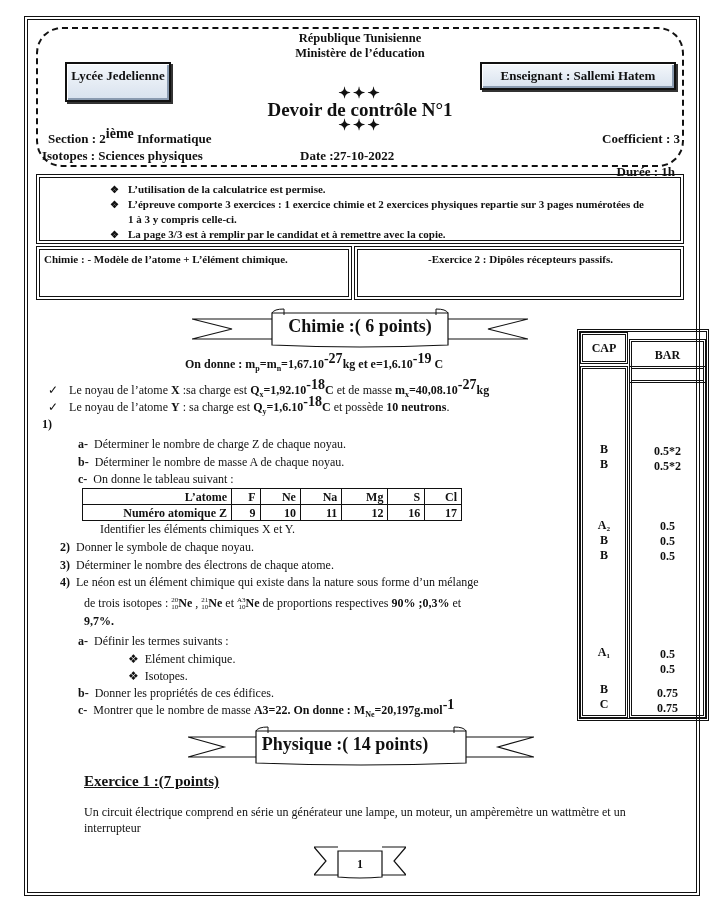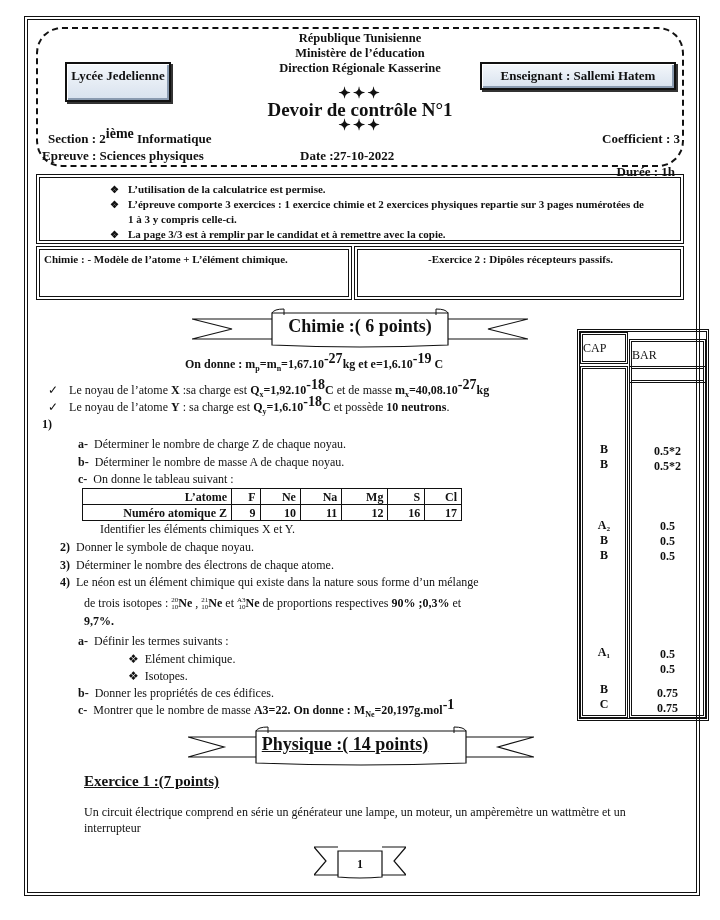--- a/index.html
+++ b/index.html
@@ -44,45 +44,44 @@
   .txt { font-size:12px; line-height:16px; }
   .check::before { content:"\2713"; margin-right:8px; }
 
   table.atoms { border-collapse:collapse; font-size:12px; font-weight:bold; }
   table.atoms td { border:1px solid #111; text-align:right; padding:0 4px; height:15px; line-height:14px; }
 
   
   .bar-outer { left:577px; top:329px; width:132px; height:392px;
                border:3px double #111; box-sizing:border-box; }
   .bar-col { position:absolute; border:3px double #111; box-sizing:border-box;
-             font-weight:normal; font-size:12px; }
+             font-weight:bold; font-size:12px; text-align:center; }
 </style>
 </head>
 <body>
 
 <div class="abs outer"></div>
 <div class="abs outer2"></div>
 
 <div class="abs header"></div>
 <div class="abs center-text" style="left:230px;top:31px;width:260px;">
   <div>République Tunisienne</div>
   <div>Ministère de l’éducation</div>
-  <div>Direction Régionale Kasserine</div>
 </div>
 <div class="abs btn3d" style="left:65px;top:62px;width:106px;height:40px;line-height:24px;">Lycée Jedelienne</div>
 <div class="abs btn3d" style="left:480px;top:62px;width:196px;height:28px;line-height:24px;">Enseignant : Sallemi Hatem</div>
 <div class="abs stars" style="left:300px;top:84px;width:120px;">✦✦✦</div>
 <div class="abs devoir" style="left:240px;top:99px;width:240px;">Devoir de contrôle N°1</div>
 <div class="abs stars" style="left:300px;top:116px;width:120px;">✦✦✦</div>
 <div class="abs hdr-line" style="left:48px;top:131px;">
   <span>Section :</span>
   <span>2</span><sup>ième</sup>
   <span>Informatique</span>
 </div>
-<div class="abs hdr-line" style="left:42px;top:148px;">Epreuve : Sciences physiques</div>
+<div class="abs hdr-line" style="left:42px;top:148px;">Isotopes : Sciences physiques</div>
 <div class="abs hdr-line" style="left:300px;top:148px;">Date :27-10-2022</div>
 <div class="abs hdr-line" style="left:570px;top:131px;width:110px;text-align:right;">Coefficient : 3</div>
 <div class="abs hdr-line" style="left:570px;top:164px;width:105px;text-align:right;">Durée : 1h</div>
 
 <div class="abs instr">
   <ul>
     <li>L’utilisation de la calculatrice est permise.</li>
     <li style="width:520px;">L’épreuve comporte 3 exercices : 1 exercice chimie et 2 exercices physiques repartie sur 3 pages numérotées de 1 à 3 y compris celle-ci.</li>
     <li>La page 3/3 est à remplir par le candidat et à remettre avec la copie.</li>
   </ul>
@@ -205,21 +204,21 @@
   </div>
 
 <div class="abs ribbon" style="left:188px;top:723px;width:346px;height:44px;">
   <svg width="346" height="44">
     <polyline points="68,14 0,14 36,24 0,34 68,34" fill="none" stroke="#111" stroke-width="1.2"></polyline>
     <polyline points="278,14 346,14 310,24 346,34 278,34" fill="none" stroke="#111" stroke-width="1.2"></polyline>
     <path d="M68,8 L278,8 L278,40 Q173,44 68,40 Z" fill="#fff" stroke="#111" stroke-width="1.2"></path>
     <path d="M68,8 Q70,4 80,4 L80,10" fill="none" stroke="#111"></path>
     <path d="M278,8 Q276,4 266,4 L266,10" fill="none" stroke="#111"></path>
   </svg>
-  <div class="ribbon-label" style="left:68px;top:11px;width:178px;font-size:18px;text-decoration:underline;">Physique :( 14 points)</div>
+  <div class="ribbon-label" style="left:68px;top:11px;width:178px;font-size:18px;">Physique :( 14 points)</div>
 </div>
 
 <div class="abs b" style="left:84px;top:773px;font-size:15px;text-decoration:underline;">Exercice 1 :(7 points)</div>
 <div class="abs txt" style="left:84px;top:804px;width:600px;">Un circuit électrique comprend en série un générateur une lampe, un moteur, un ampèremètre un wattmètre et un interrupteur</div>
 
 <div class="abs ribbon" style="left:314px;top:843px;width:92px;height:36px;">
   <svg width="92" height="36">
     <polyline points="24,4 0,4 12,18 0,32 24,32" fill="none" stroke="#111" stroke-width="1.2"></polyline>
     <polyline points="68,4 92,4 80,18 92,32 68,32" fill="none" stroke="#111" stroke-width="1.2"></polyline>
     <path d="M24,8 L68,8 L68,34 Q46,36 24,34 Z" fill="#fff" stroke="#111" stroke-width="1.2"></path>

